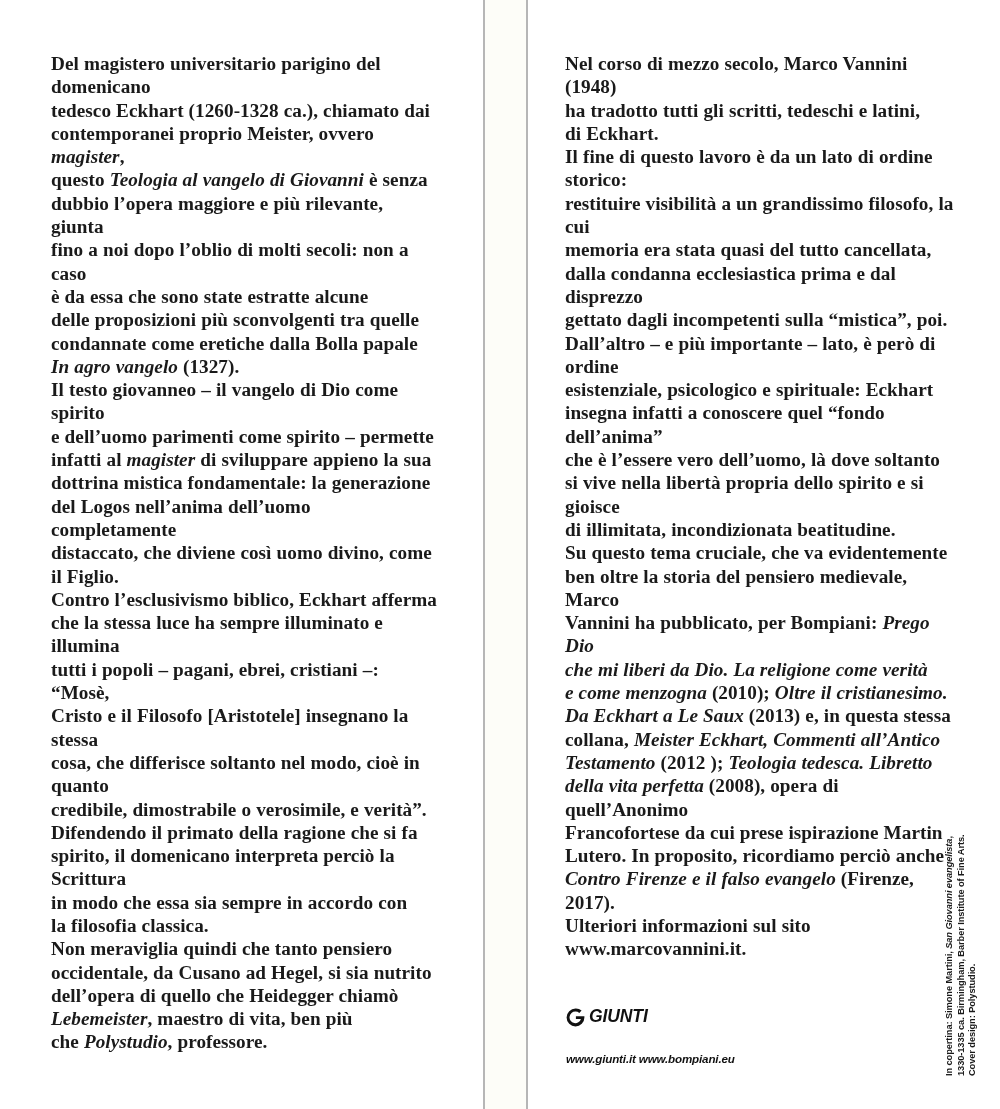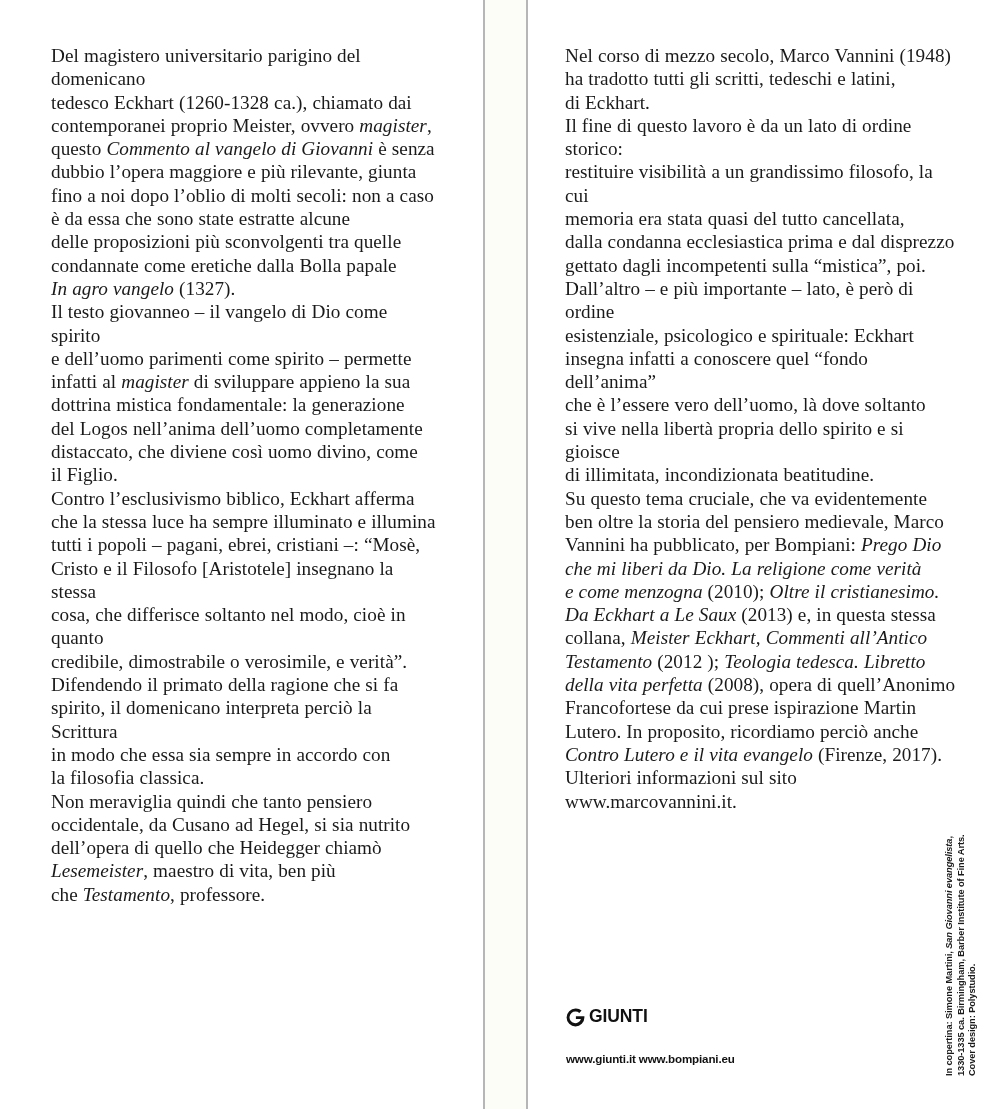--- a/index.html
+++ b/index.html
@@ -33,22 +33,23 @@
     width: 2px;
     height: 1109px;
     background: #b6b6b6;
   }
   .fold-line.left  { left: 483px; }
   .fold-line.right { left: 526px; }
 
   
   .flap {
     position: absolute;
-    top: 0;
+    top: 8px;
     box-sizing: border-box;
+    font-weight: bold;
   }
   .flap.left-flap {
     left: 0;
     width: 483px;
     padding: 44px 44px 0 51px;
   }
   .flap.right-flap {
     left: 528px;
     width: 478px;
     padding: 44px 50px 0 37px;
@@ -64,20 +65,21 @@
     -webkit-font-smoothing: antialiased;
   }
   .blurb i { font-style: italic; }
 
   
   .publisher-block {
     position: absolute;
     left: 566px;
     top: 1006px;
     width: 260px;
+    font-style: italic;
   }
 
   .logo-row {
     display: flex;
     align-items: center;
     gap: 4px;
     height: 22px;
   }
   .logo-mark {
     display: block;
@@ -129,21 +131,21 @@
 <div id="page">
 
   <div class="spine-strip"></div>
   <div class="fold-line left"></div>
   <div class="fold-line right"></div>
 
   <div class="flap left-flap">
     <div class="blurb">Del magistero universitario parigino del domenicano
 tedesco Eckhart (1260-1328 ca.), chiamato dai
 contemporanei proprio Meister, ovvero <i>magister</i>,
-questo <i>Commento al vangelo di Giovanni</i> è senza
+questo <i>Teologia al vangelo di Giovanni</i> è senza
 dubbio l’opera maggiore e più rilevante, giunta
 fino a noi dopo l’oblio di molti secoli: non a caso
 è da essa che sono state estratte alcune
 delle proposizioni più sconvolgenti tra quelle
 condannate come eretiche dalla Bolla papale
 <i>In agro vangelo</i> (1327).
 Il testo giovanneo – il vangelo di Dio come spirito
 e dell’uomo parimenti come spirito – permette
 infatti al <i>magister</i> di sviluppare appieno la sua
 dottrina mistica fondamentale: la generazione
@@ -156,22 +158,22 @@
 Cristo e il Filosofo [Aristotele] insegnano la stessa
 cosa, che differisce soltanto nel modo, cioè in quanto
 credibile, dimostrabile o verosimile, e verità”.
 Difendendo il primato della ragione che si fa
 spirito, il domenicano interpreta perciò la Scrittura
 in modo che essa sia sempre in accordo con
 la filosofia classica.
 Non meraviglia quindi che tanto pensiero
 occidentale, da Cusano ad Hegel, si sia nutrito
 dell’opera di quello che Heidegger chiamò
-<i>Lesemeister</i>, maestro di vita, ben più
-che <i>Testamento</i>, professore.</div>
+<i>Lebemeister</i>, maestro di vita, ben più
+che <i>Polystudio</i>, professore.</div>
   </div>
 
   <div class="flap right-flap">
     <div class="blurb">Nel corso di mezzo secolo, Marco Vannini (1948)
 ha tradotto tutti gli scritti, tedeschi e latini,
 di Eckhart.
 Il fine di questo lavoro è da un lato di ordine storico:
 restituire visibilità a un grandissimo filosofo, la cui
 memoria era stata quasi del tutto cancellata,
 dalla condanna ecclesiastica prima e dal disprezzo
@@ -186,21 +188,21 @@
 ben oltre la storia del pensiero medievale, Marco
 Vannini ha pubblicato, per Bompiani: <i>Prego Dio
 che mi liberi da Dio. La religione come verità
 e come menzogna</i> (2010); <i>Oltre il cristianesimo.
 Da Eckhart a Le Saux</i> (2013) e, in questa stessa
 collana, <i>Meister Eckhart, Commenti all’Antico
 Testamento</i> (2012 ); <i>Teologia tedesca. Libretto
 della vita perfetta</i> (2008), opera di quell’Anonimo
 Francofortese da cui prese ispirazione Martin
 Lutero. In proposito, ricordiamo perciò anche
-<i>Contro Lutero e il vita evangelo</i> (Firenze, 2017).
+<i>Contro Firenze e il falso evangelo</i> (Firenze, 2017).
 Ulteriori informazioni sul sito www.marcovannini.it.</div>
   </div>
 
   <div class="publisher-block">
     <div class="logo-row">
       <span class="logo-mark">
         <svg width="19" height="19" viewBox="0 0 19 19" aria-hidden="true">
           <path d="M9.5 0.6 A8.9 8.9 0 1 0 18.4 9.5 L18.4 8.2 L9.9 8.2 L9.9 11.0 L14.9 11.0 A5.8 5.8 0 1 1 9.5 3.6 A5.8 5.8 0 0 1 13.3 5.0 L15.6 2.6 A9.0 9.0 0 0 0 9.5 0.6 Z" fill="#111111"></path>
         </svg>
       </span>

